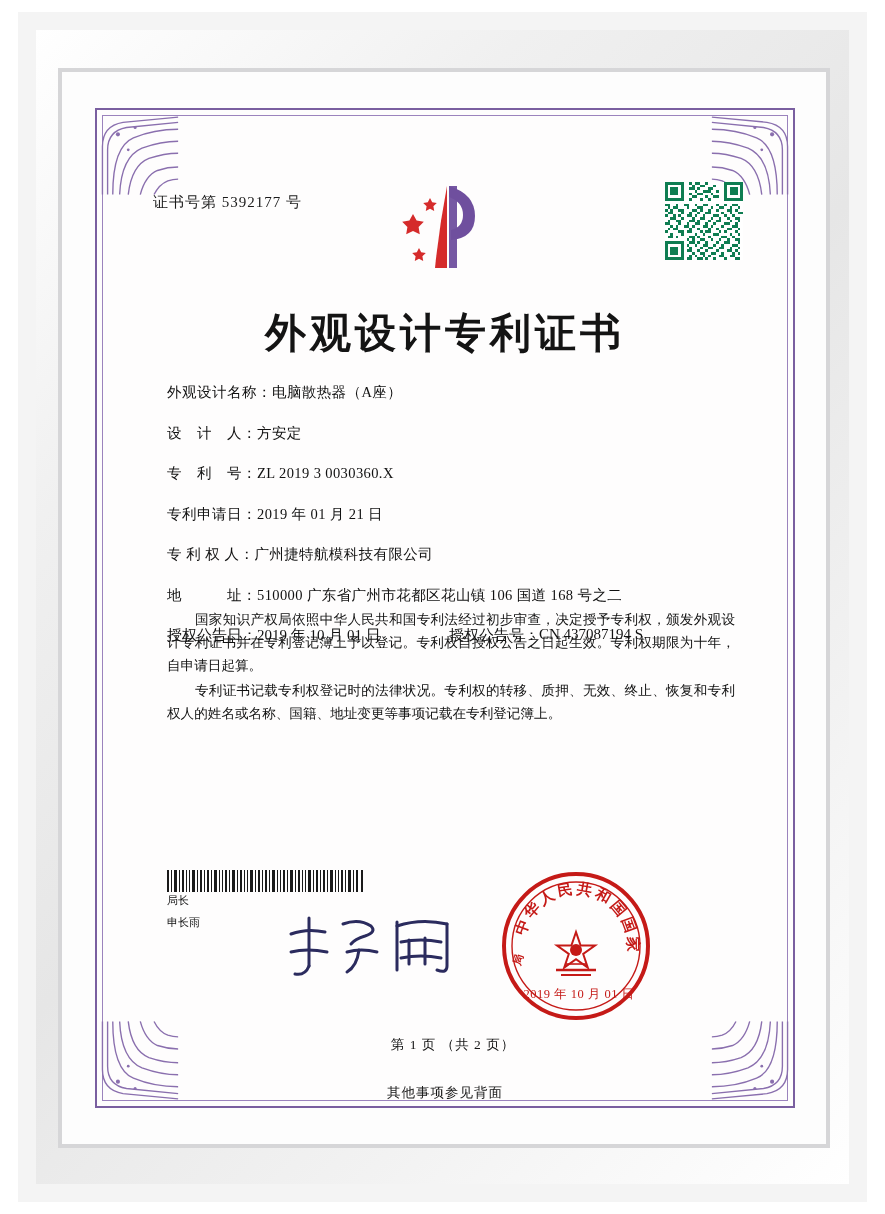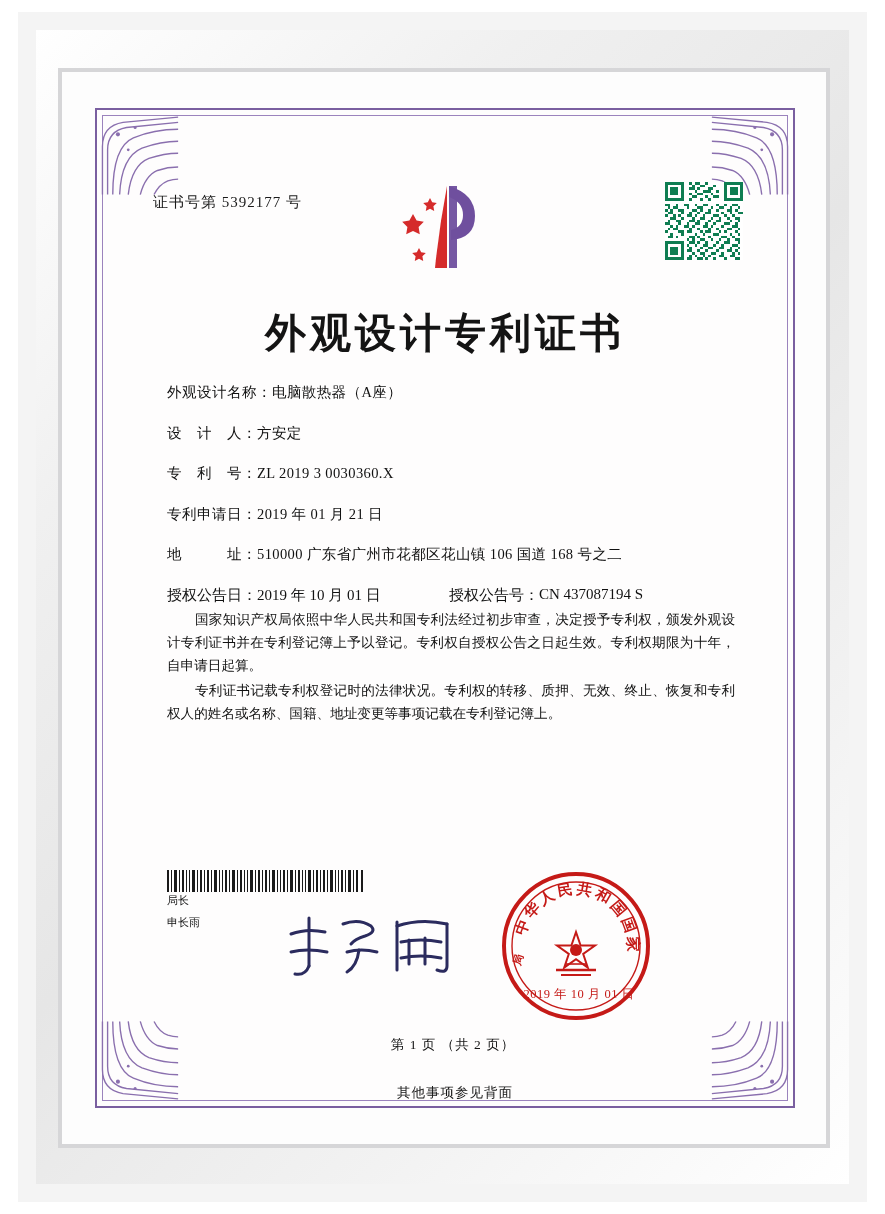--- a/index.html
+++ b/index.html
@@ -555,20 +555,24 @@
       <div class="row">
         <span class="lbl">专　利　号：</span>
         <span class="val">ZL 2019 3 0030360.X</span>
       </div>
 
       <div class="row">
         <span class="lbl">专利申请日：</span>
         <span class="val">2019 年 01 月 21 日</span>
       </div>
 
+      <div class="row">
+        <span class="lbl">专 利 权 人：</span>
+        <span class="val">广州捷特航模科技有限公司</span>
+      </div>
 
       <div class="row">
         <span class="lbl">地　　　址：</span>
         <span class="val">510000 广东省广州市花都区花山镇 106 国道 168 号之二</span>
       </div>
 
       <div class="row-split">
         <span class="seg1">
           <span class="lbl">授权公告日：</span>
           <span class="val">2019 年 10 月 01 日</span>
@@ -688,15 +692,15 @@
       </g>
       <g fill="#c51a17" font-family="'Liberation Serif', serif" font-size="11" font-weight="bold">
         <text x="20" y="96" transform="rotate(-72 20 96)">局</text>
       </g>
     </svg>
     <div class="seal-date">2019 年 10 月 01 日</div>
 
     <div class="page-num">第 1 页 （共 2 页）</div>
   </div>
 
-  <div style="position:absolute;left:95px;top:1084px;width:700px;text-align:center;font-size:13.5px;color:#141414;letter-spacing:1px;padding-left:10px;">其他事项参见背面</div>
+  <div style="position:absolute;left:95px;top:1084px;width:700px;text-align:center;font-size:13.5px;color:#141414;letter-spacing:1px;">其他事项参见背面</div>
 
 </div>
 
 </body></html>

